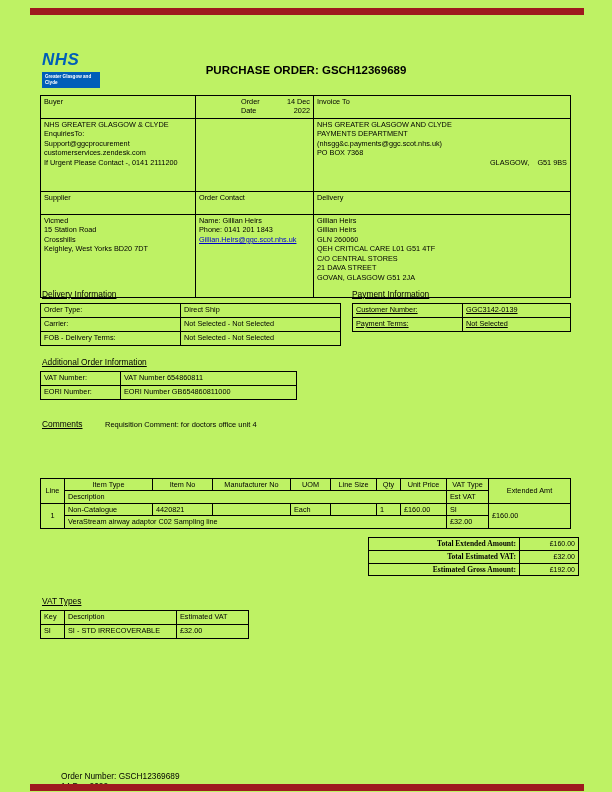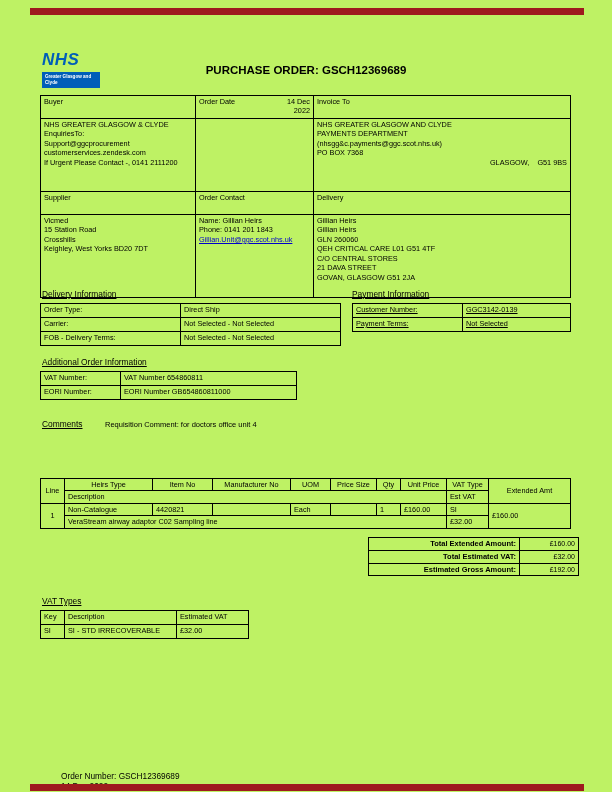--- a/index.html
+++ b/index.html
@@ -17,21 +17,21 @@
 
   table.box{border-collapse:collapse;table-layout:fixed;}
   table.box td{border:1px solid #000;vertical-align:top;padding:1px 3px;font-size:7.3px;
                line-height:1.3;font-weight:normal;text-align:left;word-wrap:break-word;}
   .b{font-weight:bold;}
   .hdr-td{font-weight:bold;font-size:7.6px;}
   .right{text-align:right;}
   .pre{white-space:pre-wrap;text-align:right;}
 
   .header-table{position:absolute;left:40px;top:95px;width:530px;}
-  .od-flex{display:flex;justify-content:space-between;}
+  .od-flex{display:flex;justify-content:flex-start;margin-left:42px;}
   .od-val{width:36px;text-align:right;font-weight:normal;}
   .email{color:#0000cc;text-decoration:underline;word-break:break-all;display:inline-block;cursor:pointer;}
 
   .sec-title{position:absolute;font-size:8.4px;font-weight:normal;text-decoration:underline;}
 
   .di-table{position:absolute;left:40px;top:303px;width:300px;}
   .di-table td{height:11px;}
   .pi-table{position:absolute;left:352px;top:303px;width:218px;text-decoration:underline;}
   .pi-table td{height:11px;}
   .ai-table{position:absolute;left:40px;top:371px;width:256px;border-radius:12px;}
@@ -40,21 +40,21 @@
   .comments-text{position:absolute;left:105px;top:420px;font-size:7.5px;}
 
   .items-table{position:absolute;left:40px;top:478px;width:530px;}
   .items-table td{padding:1px 2px;}
   .items-table .hc{text-align:center;}
   .items-table .vm{vertical-align:middle;}
 
   .totals{position:absolute;left:368px;top:537px;}
   .totals table{border-collapse:collapse;}
   .totals td{border:1px solid #000;padding:1px 3px;line-height:1.3;}
-  .t-label{width:144px;text-align:right;font-weight:bold;font-size:7.5px;}
+  .t-label{width:144px;text-align:right;font-weight:bold;font-size:7.5px;font-family:Liberation Serif, serif;}
   .t-val{width:52px;text-align:right;font-size:7px;}
 
   .vat-table{position:absolute;left:40px;top:610px;width:208px;}
   .vat-table td{height:11px;}
 
   .footer{position:absolute;left:33px;right:34px;top:771px;font-size:8.3px;display:flex;align-items:baseline;flex-direction:column;}
   .fo-date{margin-left:28px;}
   .fo-page{margin-left:auto;}
 </style>
 </head>
@@ -123,21 +123,21 @@
       <tr>
         <td style="height:80px">
           <div>Vicmed</div>
           <div>15 Station Road</div>
           <div>Crosshills</div>
           <div>Keighley, West Yorks BD20 7DT</div>
         </td>
         <td>
           <div>Name: Gillian Heirs</div>
           <div>Phone: 0141 201 1843</div>
-          <span class="email">Gillian.Unit@ggc.scot.nhs.uk</span>
+          <span class="email">Gillian.Heirs@ggc.scot.nhs.uk</span>
         </td>
         <td>
           <div>Gillian Heirs</div>
           <div>Gillian Heirs</div>
           <div>GLN 260060</div>
           <div>QEH CRITICAL CARE L01 G51 4TF</div>
           <div>C/O CENTRAL STORES</div>
           <div>21 DAVA STREET</div>
           <div>GOVAN, GLASGOW G51 2JA</div>
         </td>
@@ -215,25 +215,25 @@
       <col style="width:40px">
         <col style="width:46px">
         <col style="width:24px">
         <col style="width:46px">
       <col style="width:42px">
         <col style="width:82px">
     </colgroup>
     <tbody>
       <tr>
         <td rowspan="2" class="hc vm">Line</td>
-        <td class="hc">Heirs Type</td>
+        <td class="hc">Item Type</td>
         <td class="hc">Item No</td>
         <td class="hc">Manufacturer No</td>
         <td class="hc">UOM</td>
-        <td class="hc">Price Size</td>
+        <td class="hc">Line Size</td>
         <td class="hc">Qty</td>
         <td class="hc">Unit Price</td>
         <td class="hc">VAT Type</td>
         <td rowspan="2" class="hc vm">Extended Amt</td>
       </tr>
       <tr>
         <td colspan="7">Description</td>
         <td>Est VAT</td>
       </tr>
       <tr>

